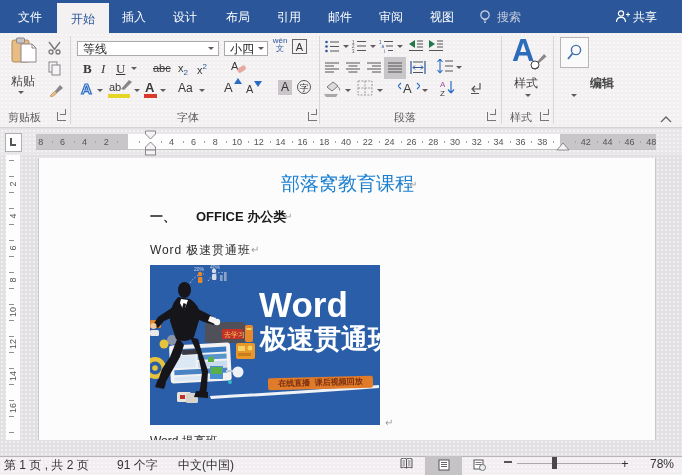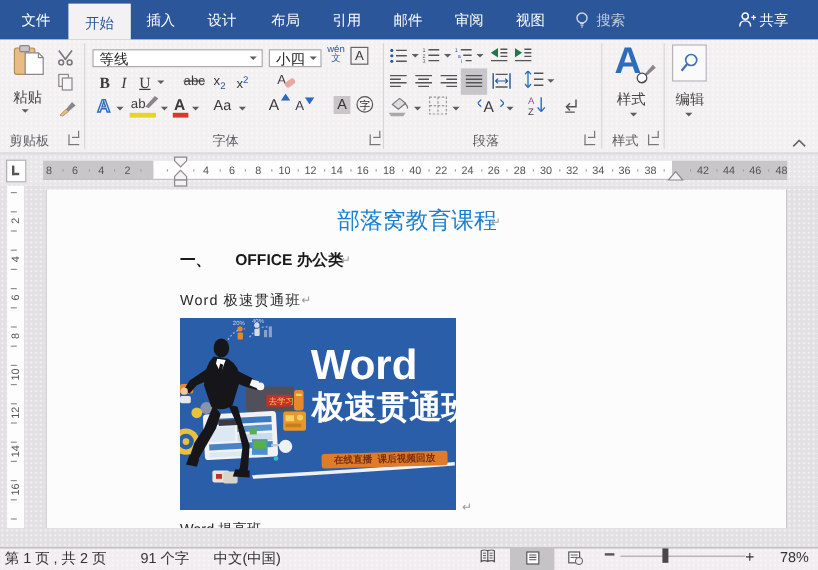--- a/index.html
+++ b/index.html
@@ -237,21 +237,21 @@
     <div class="darr" style="left:525px; top:94px;"></div>
     <div class="glabel" style="left:510px;">样式</div>
     <div class="launcher" style="left:540px;"></div>
     <div class="vsep" style="left:553px;"></div>
 
     <div class="abs" style="left:560px; top:37px; width:29px; height:31px; background:#fbfafb; border:1px solid #b8b5b8;"></div>
     <svg class="abs" style="left:567px; top:44px;" width="16" height="17" viewBox="0 0 16 17">
       <circle cx="9" cy="6" r="4.6" fill="none" stroke="#3f6fae" stroke-width="1.4"></circle>
       <path d="M5.5 9.5 L1 15" stroke="#3f6fae" stroke-width="1.8"></path>
     </svg>
-    <div class="abs icon-txt" style="left:563px; top:75px;">编辑</div>
+    <div class="abs icon-txt" style="left:590px; top:75px;font-weight:bold;">编辑</div>
     <div class="darr" style="left:571px; top:94px;"></div>
 
     <svg class="abs" style="left:660px; top:116px;" width="12" height="7" viewBox="0 0 12 7">
         <path d="M1 6 L6 1 L11 6" stroke="#666" stroke-width="1.3" fill="none"></path>
       </svg>
   </div>
 
   <div id="rulerzone">
     <div class="abs" style="left:5px; top:4px; width:17px; height:19px; background:#fdfdfd; border:1px solid #b0aeb0;">
       <div style="position:absolute; left:4px; top:4px; width:6px; height:8px; border-left:2px solid #555; border-bottom:2px solid #555;"></div>

